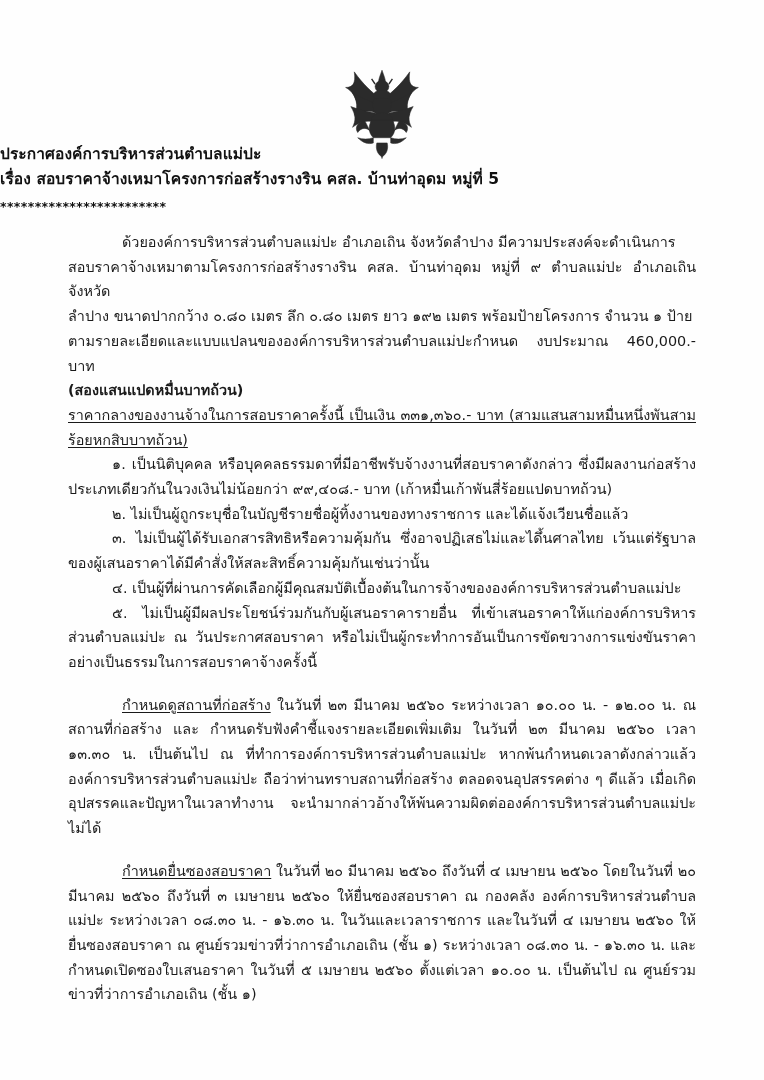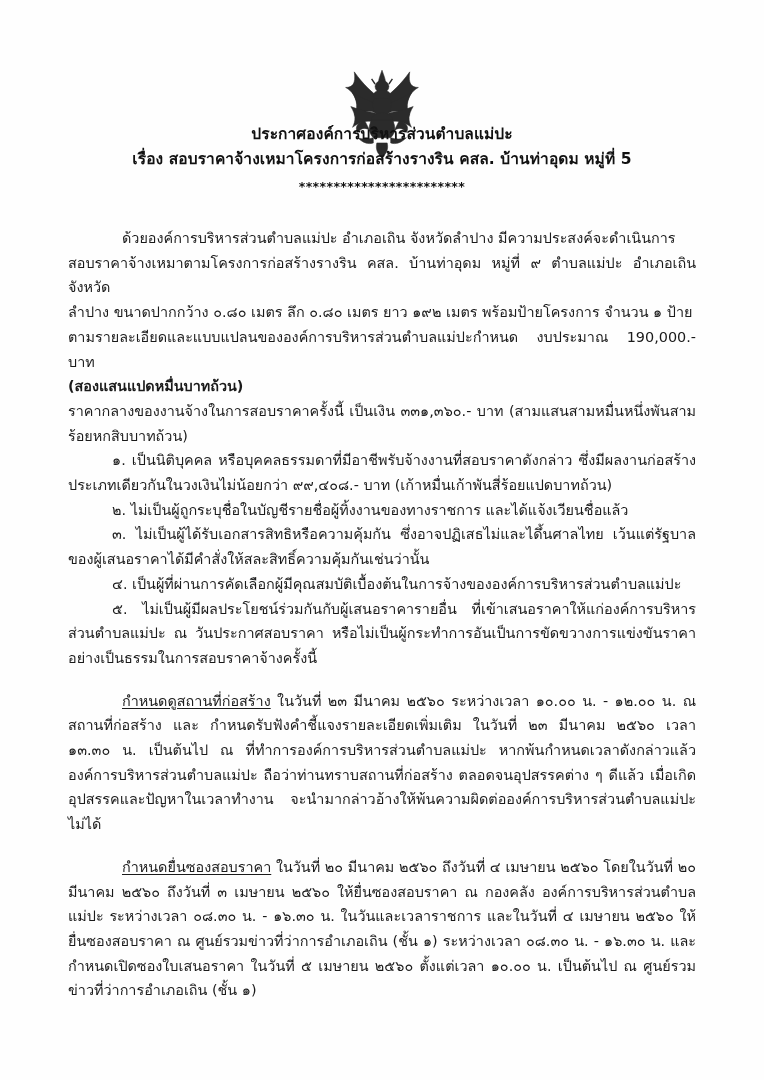--- a/index.html
+++ b/index.html
@@ -32,42 +32,42 @@
   .emblem {
     display: inline-block;
     width: 104px;
     height: 104px;
     line-height: 0;
   }
   .emblem svg { display: block; }
 
   
   .title-block {
-    text-align: center;
-    margin-top: 0;
+    text-align: left;
+    margin-top: 20px;
   }
   .title-line {
     font-size: 15.5px;
     font-weight: bold;
     line-height: 25px;
     letter-spacing: 0.1px;
     color: #111;
   }
   .stars {
     font-size: 12.5px;
     font-weight: bold;
     letter-spacing: 0.4px;
     line-height: 24px;
     margin-top: 3px;
     color: #111;
   }
 
   
   .body {
-    margin: 16px auto;
+    margin: 0 auto;
     width: 628px;
     padding-top: 11px;
     font-size: 14.4px;
     line-height: 24.7px;
     color: #1a1a1a;
   }
   p.para {
     margin: 0;
     text-align: justify;
     text-justify: inter-word;
@@ -84,20 +84,21 @@
   }
 
   .u { text-decoration: underline; text-underline-offset: 2px; }
   .b { font-weight: bold; }
 
   
   p.underline-para {
     margin: 0;
     text-align: justify;
     text-indent: 0;
+    text-decoration: underline;
     text-underline-offset: 2px;
   }
 </style>
 </head>
 <body>
 
 <div class="page">
 
   <div class="emblem-wrap">
     <span class="emblem">
@@ -139,21 +140,21 @@
     <div class="title-line">ประกาศองค์การบริหารส่วนตำบลแม่ปะ</div>
     <div class="title-line">เรื่อง  สอบราคาจ้างเหมาโครงการก่อสร้างรางริน  คสล. บ้านท่าอุดม  หมู่ที่ 5</div>
     <div class="stars">************************</div>
   </div>
 
   <div class="body">
 
     <p class="para">ด้วยองค์การบริหารส่วนตำบลแม่ปะ อำเภอเถิน  จังหวัดลำปาง  มีความประสงค์จะดำเนินการ</p>
     <p class="para no-indent">สอบราคาจ้างเหมาตามโครงการก่อสร้างรางริน  คสล.  บ้านท่าอุดม  หมู่ที่ ๙  ตำบลแม่ปะ  อำเภอเถิน  จังหวัด</p>
     <p class="para no-indent">ลำปาง  ขนาดปากกว้าง  ๐.๘๐  เมตร  ลึก ๐.๘๐  เมตร  ยาว  ๑๙๒  เมตร  พร้อมป้ายโครงการ  จำนวน ๑ ป้าย</p>
-    <p class="para no-indent">ตามรายละเอียดและแบบแปลนขององค์การบริหารส่วนตำบลแม่ปะกำหนด  งบประมาณ 190,000.- บาท</p>
+    <p class="para no-indent">ตามรายละเอียดและแบบแปลนขององค์การบริหารส่วนตำบลแม่ปะกำหนด  งบประมาณ 460,000.- บาท</p>
     <p class="para no-indent b">(สองแสนแปดหมื่นบาทถ้วน)</p>
 
     <p class="underline-para">ราคากลางของงานจ้างในการสอบราคาครั้งนี้  เป็นเงิน  ๓๓๑,๓๖๐.- บาท  (สามแสนสามหมื่นหนึ่งพันสามร้อยหกสิบบาทถ้วน)</p>
 
 
     <p class="item">
       <span>๑.</span>
       <span>เป็นนิติบุคคล หรือบุคคลธรรมดาที่มีอาชีพรับจ้างงานที่สอบราคาดังกล่าว  ซึ่งมีผลงานก่อสร้างประเภทเดียวกันในวงเงินไม่น้อยกว่า  ๙๙,๔๐๘.-  บาท  (เก้าหมื่นเก้าพันสี่ร้อยแปดบาทถ้วน)</span>
     </p>
     <p class="item">

